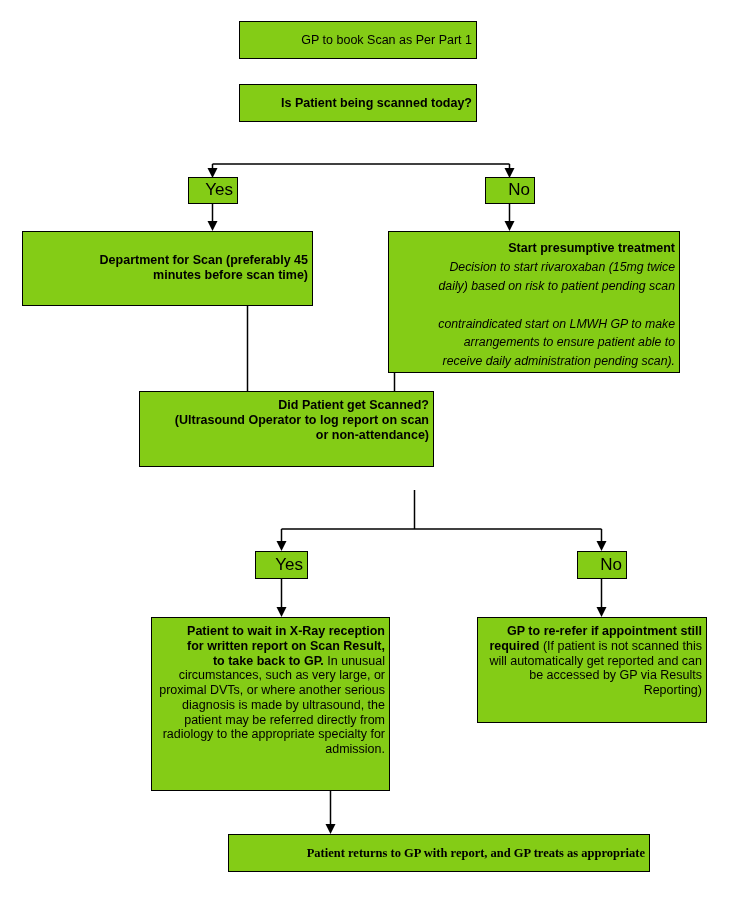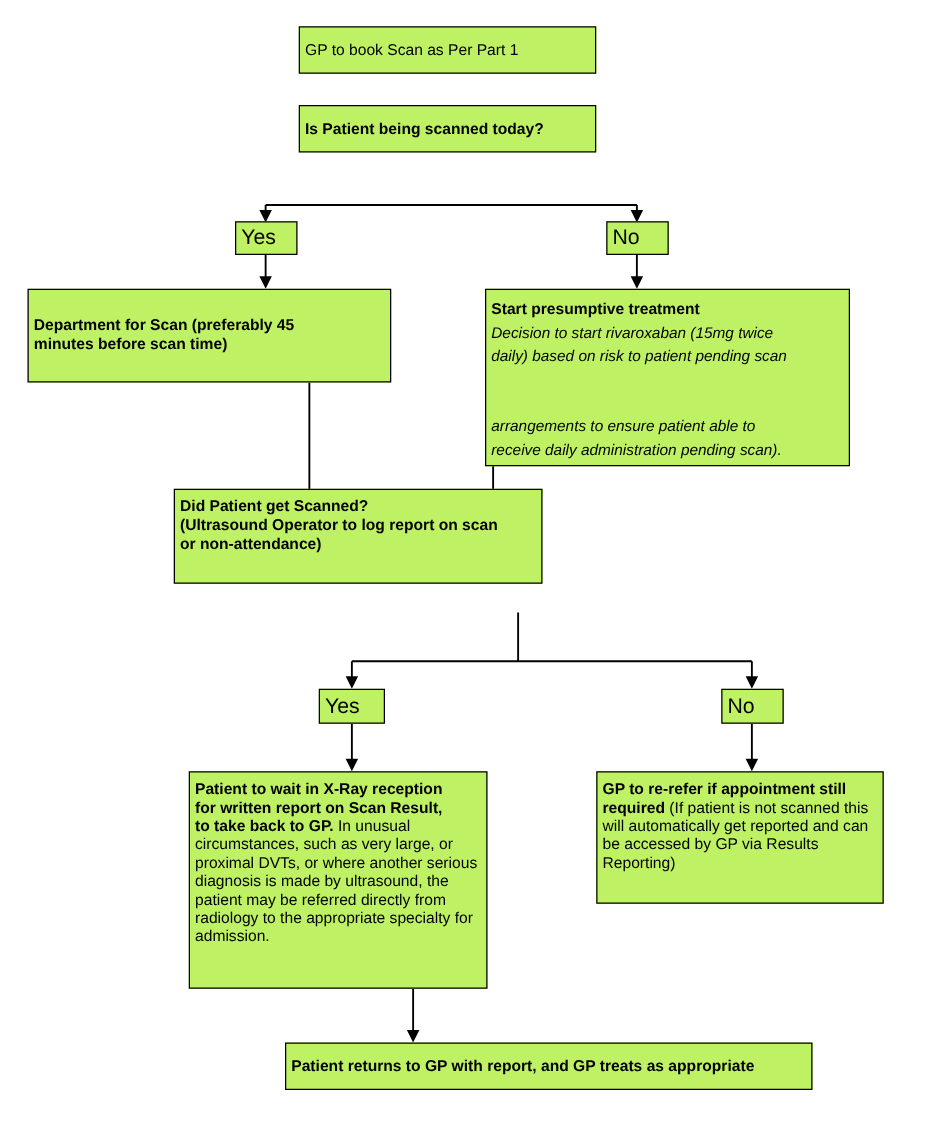--- a/index.html
+++ b/index.html
@@ -13,25 +13,25 @@
     width: 742px;
     height: 904px;
     background: #ffffff;
     font-family: "Liberation Sans", sans-serif;
     overflow: hidden;
   }
   .node {
     position: absolute;
     box-sizing: border-box;
     border: 1.6px solid #000000;
-    background: #bef264;
+    background: #84cc16;
     display: flex;
     align-items: center;
     justify-content: center;
-    text-align: left;
+    text-align: right;
     color: #000000;
     line-height: 1.18;
   }
   .node .txt {
     display: block;
     width: 100%;
     padding: 0 4px;
     box-sizing: border-box;
   }
   .plain   { font-weight: normal; font-size: 12.5px; }
@@ -125,21 +125,21 @@
       <span>minutes before scan time)</span>
     </span>
   </div>
 
   <div class="node top" style="left:388px; top:231px; width:292px; height:142px;">
     <span class="txt">
       <span class="bold">Start presumptive treatment</span><br>
       <span class="italic">Decision to start rivaroxaban (15mg twice</span><br>
       <span class="italic">daily) based on risk to patient pending scan</span><br>
       <br>
-      <br>
+      <span class="italic">contraindicated start on LMWH GP to make</span><br>
       <span class="italic">arrangements to ensure patient able to</span><br>
       <span class="italic">receive daily administration pending scan).</span>
     </span>
   </div>
 
   <div class="node top" style="left:139px; top:391px; width:295px; height:76px;">
     <span class="txt bold">
       <span>Did Patient get Scanned?</span><br>
       <span>(Ultrasound Operator to log report on scan</span><br>
       <span>or non-attendance)</span>
@@ -155,17 +155,17 @@
   </div>
 
   <div class="node top" style="left:151px; top:617px; width:239px; height:174px;">
     <span class="txt small"><span class="lead">Patient to wait in X-Ray reception</span><br><span class="lead">for written report on Scan Result,</span><br><span class="lead">to take back to GP.</span><span> In unusual circumstances, such as very large, or proximal DVTs, or where another serious diagnosis is made by ultrasound, the patient may be referred directly from radiology to the appropriate specialty for admission.</span></span>
   </div>
 
   <div class="node top" style="left:477px; top:617px; width:230px; height:106px;">
     <span class="txt small"><span class="lead">GP to re-refer if appointment still</span><br><span class="lead">required</span><span> (If patient is not scanned this will automatically get reported and can be accessed by GP via Results Reporting)</span></span>
   </div>
 
-  <div class="node" style="left:228px; top:834px; width:422px; height:38px;">
+  <div class="node" style="left:228px; top:834px; width:422px; height:38px;font-family:Liberation Serif, serif;">
     <span class="txt bold">Patient returns to GP with report, and GP treats as appropriate</span>
   </div>
 
 </div>
 
 </body></html>

